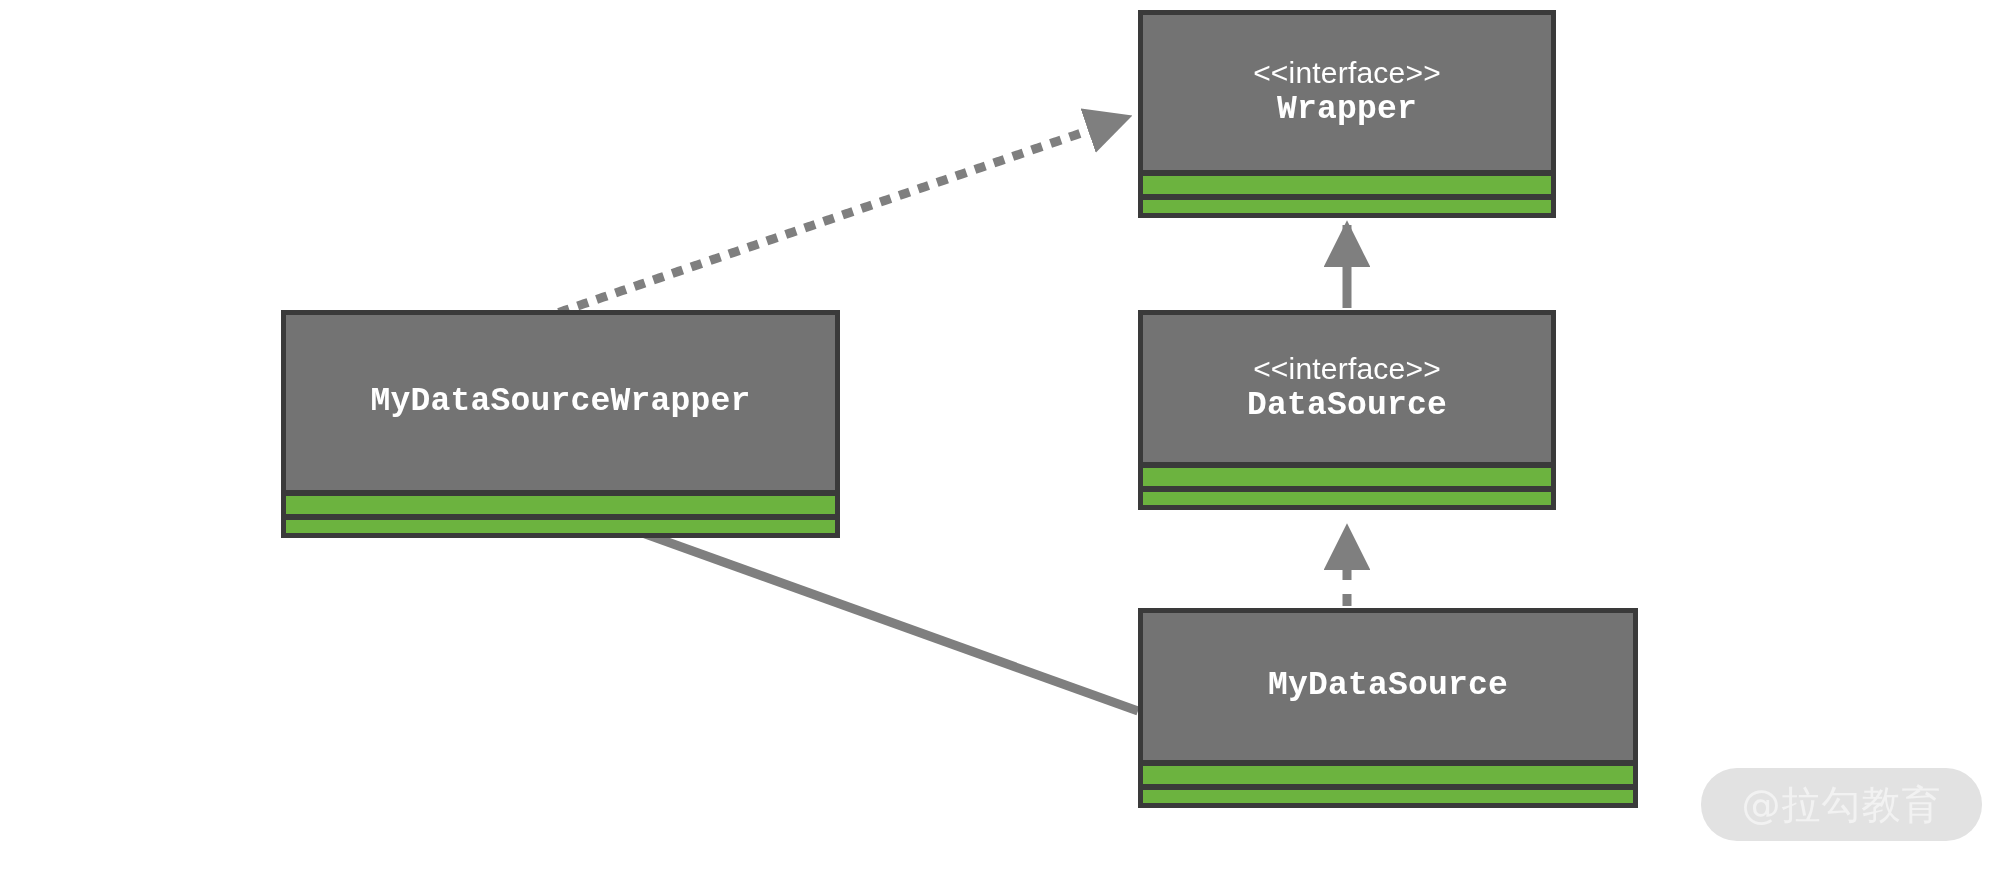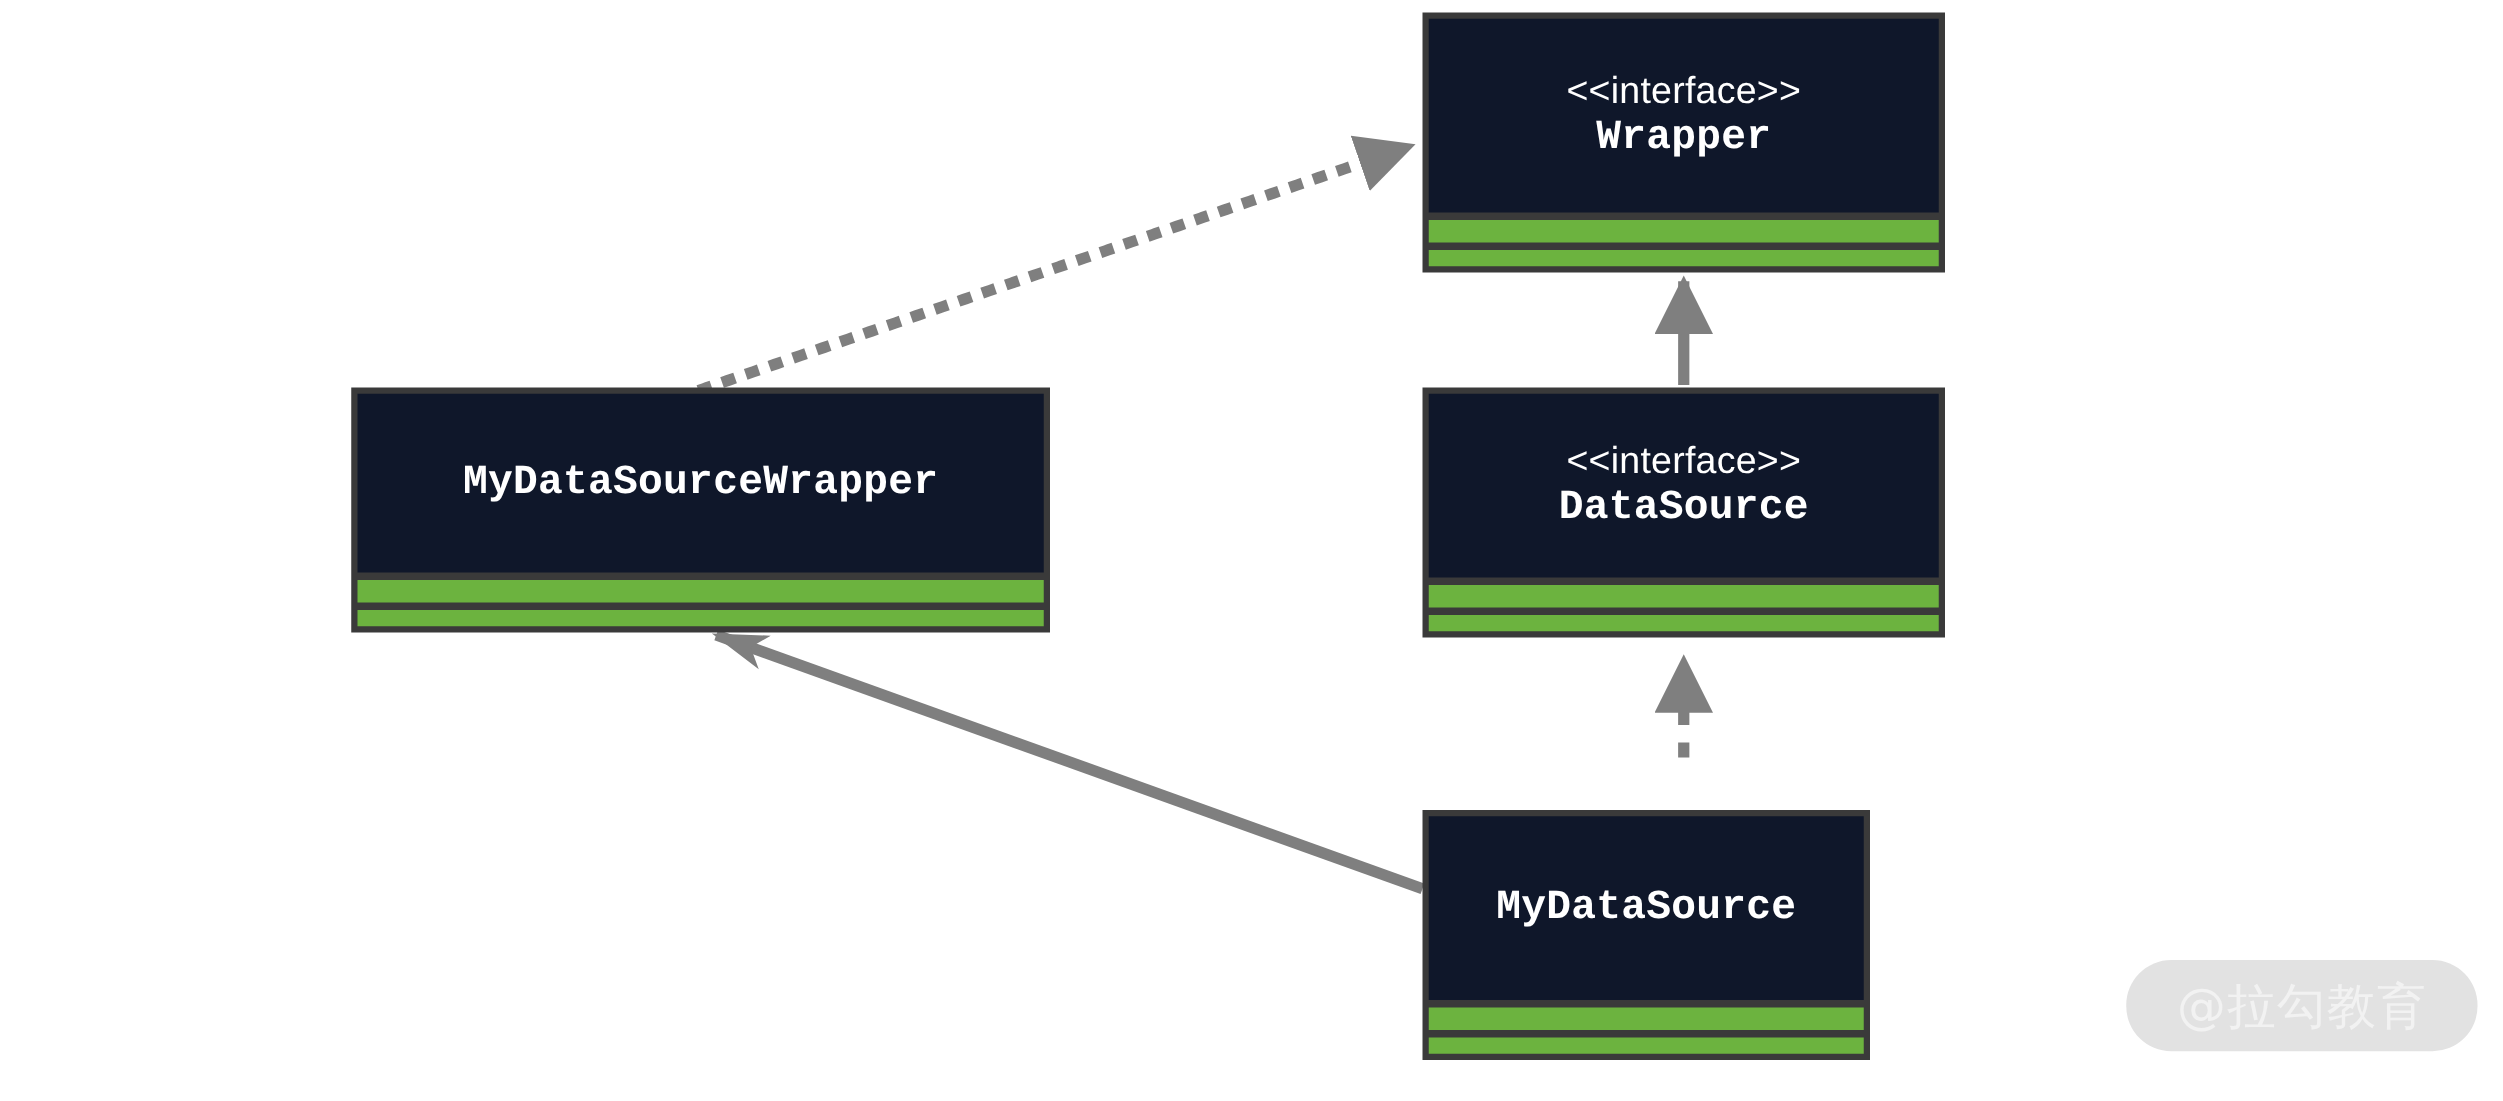--- a/index.html
+++ b/index.html
@@ -28,21 +28,21 @@
   .uml-class {
     position: absolute;
     box-sizing: border-box;
     background: #3a3a3a;
     padding: 5px;
     display: flex;
     flex-direction: column;
     gap: 6px;
   }
   .uml-header {
-    background: #0f172a;
+    background: #737373;
     flex: 1 1 auto;
     display: flex;
     flex-direction: column;
     align-items: center;
     justify-content: center;
     text-align: center;
     line-height: 1.18;
     color: #ffffff;
     overflow: hidden;
   }
@@ -64,22 +64,22 @@
     height: 18px;
     flex: 0 0 auto;
   }
   .uml-compartment.thin {
     height: 13px;
   }
 
   
   #node-wrapper            { left: 1138px; top: 10px;  width: 418px; height: 208px; }
   #node-datasource         { left: 1138px; top: 310px; width: 418px; height: 200px; }
-  #node-mydatasource       { left: 1138px; top: 608px; width: 358px; height: 200px; margin-top: 40px; }
-  #node-mydatasourcewrapper{ left: 281px;  top: 310px; width: 559px; height: 196px; }
+  #node-mydatasource       { left: 1138px; top: 608px; width: 500px; height: 200px; }
+  #node-mydatasourcewrapper{ left: 281px;  top: 310px; width: 559px; height: 228px; }
 
   #node-mydatasource .uml-header,
   #node-mydatasourcewrapper .uml-header {
     justify-content: center;
   }
 
   
   #watermark {
     position: absolute;
     left: 1701px;

